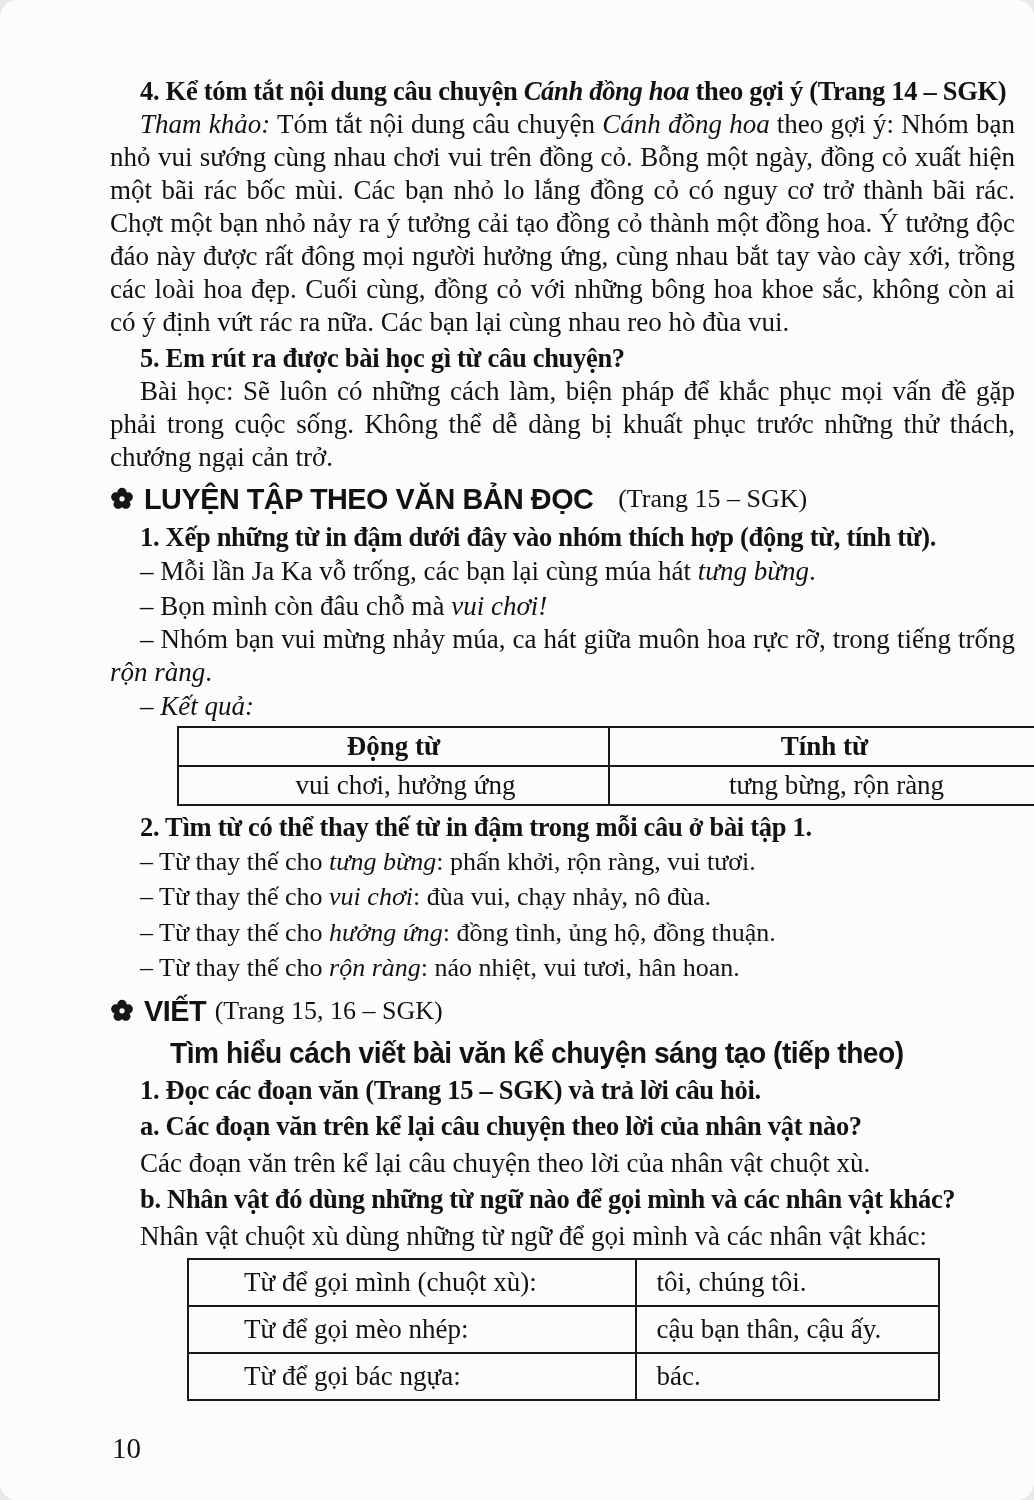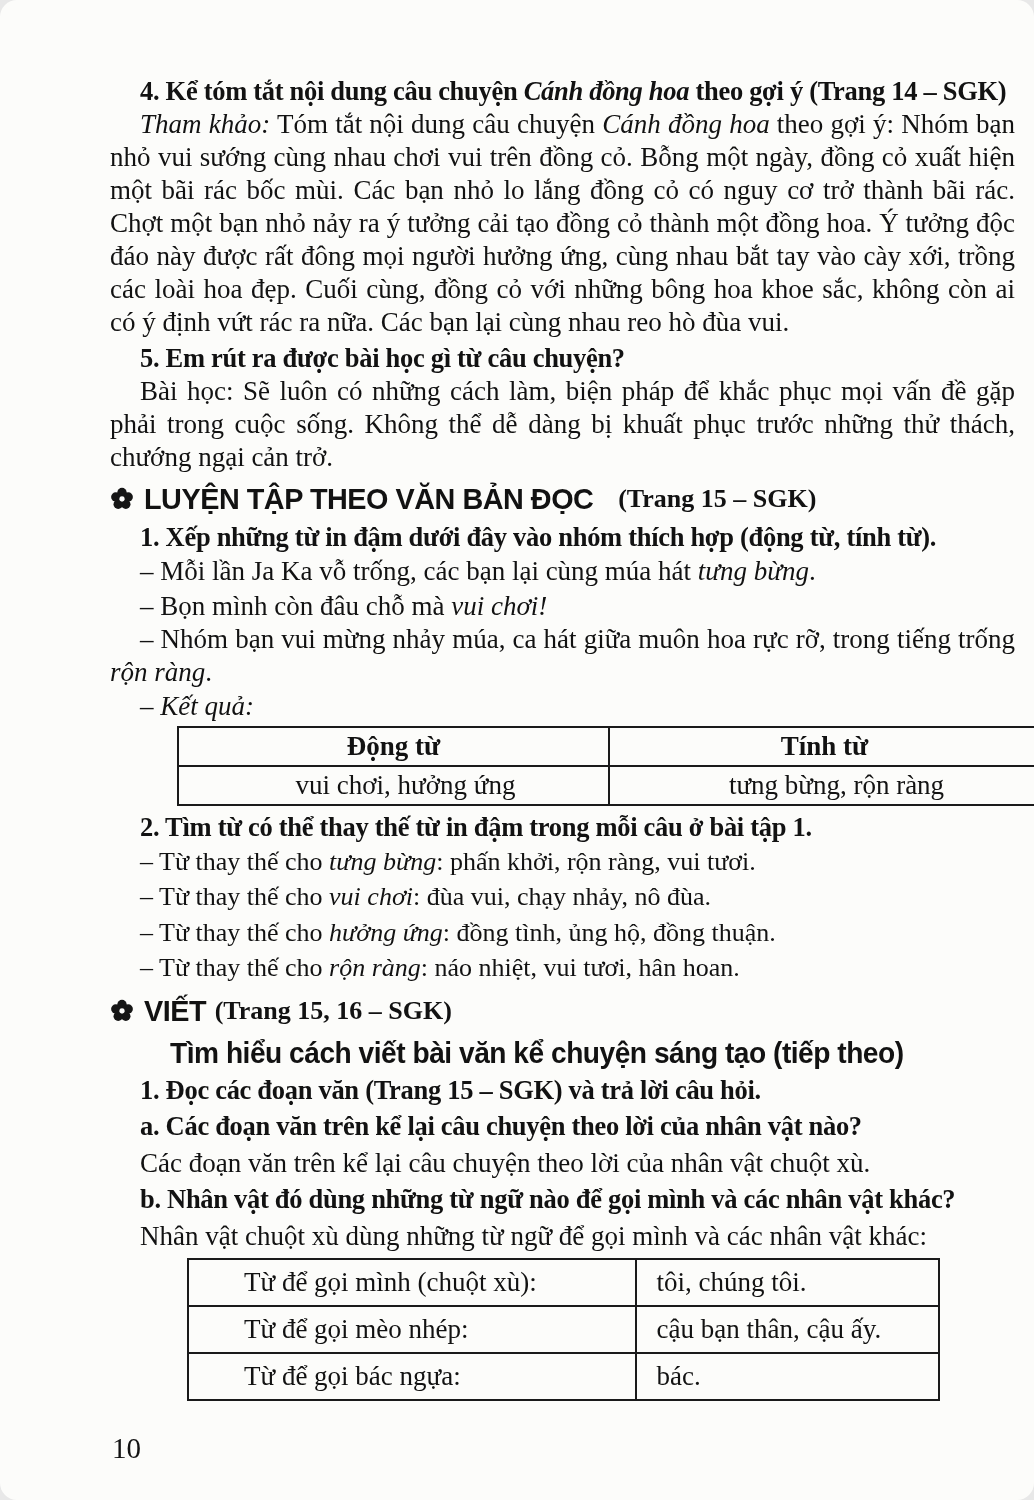--- a/index.html
+++ b/index.html
@@ -18,21 +18,21 @@
   .it{font-style:italic;}
   .bd{font-weight:bold;}
   .h-serif{font-weight:bold;font-size:26.5px;line-height:34px;text-indent:30px;white-space:nowrap;letter-spacing:-0.3px;}
   .para{font-size:27px;line-height:33px;text-align:justify;text-indent:30px;}
   .line{font-size:27px;line-height:34.5px;text-indent:30px;white-space:nowrap;}
   .wrapline{font-size:27px;line-height:33px;text-align:justify;text-indent:30px;}
   .mt2{margin-top:2px;} .mt4{margin-top:4px;} .mt10{margin-top:10px;}
   .section-head{display:flex;align-items:center;gap:10px;margin-top:6px;height:38px;}
   .flower{display:inline-flex;align-items:center;}
   .sec-title{font-family:"Liberation Sans", sans-serif;font-weight:bold;font-size:30px;letter-spacing:-0.5px;transform:scaleX(0.96);transform-origin:left center;white-space:nowrap;}
-  .sec-ref{font-weight:bold;font-size:26px;white-space:nowrap;margin-left:-4px;}
+  .sec-ref{font-weight:normal;font-size:26px;white-space:nowrap;margin-left:-4px;}
   .tbl{border-collapse:collapse;table-layout:fixed;font-size:27px;color:#121212;}
   .tbl td,.tbl th{border:2.5px solid #1a1a1a;padding:0;}
   .tbl1{margin:2px 0 0 67px;width:864px;}
   .tbl1 th{height:37px;text-align:center;font-weight:bold;font-size:27px;}
   .tbl1 td{height:37px;text-align:center;padding-left:24px;}
   .ex2-line{font-size:26px;line-height:35.5px;text-indent:30px;white-space:nowrap;}
   .write-title{font-family:"Liberation Sans", sans-serif;font-weight:bold;font-size:29px;line-height:38px;margin:4px 0 0 60px;letter-spacing:-0.5px;transform:scaleX(0.97);transform-origin:left center;white-space:nowrap;}
   .wline{font-size:27px;line-height:36.5px;text-indent:30px;white-space:nowrap;}
   .wline-h{font-weight:bold;font-size:26.5px;line-height:36.5px;text-indent:30px;white-space:nowrap;letter-spacing:-0.3px;}
   .tbl2{margin:4px 0 0 77px;width:753px;}

